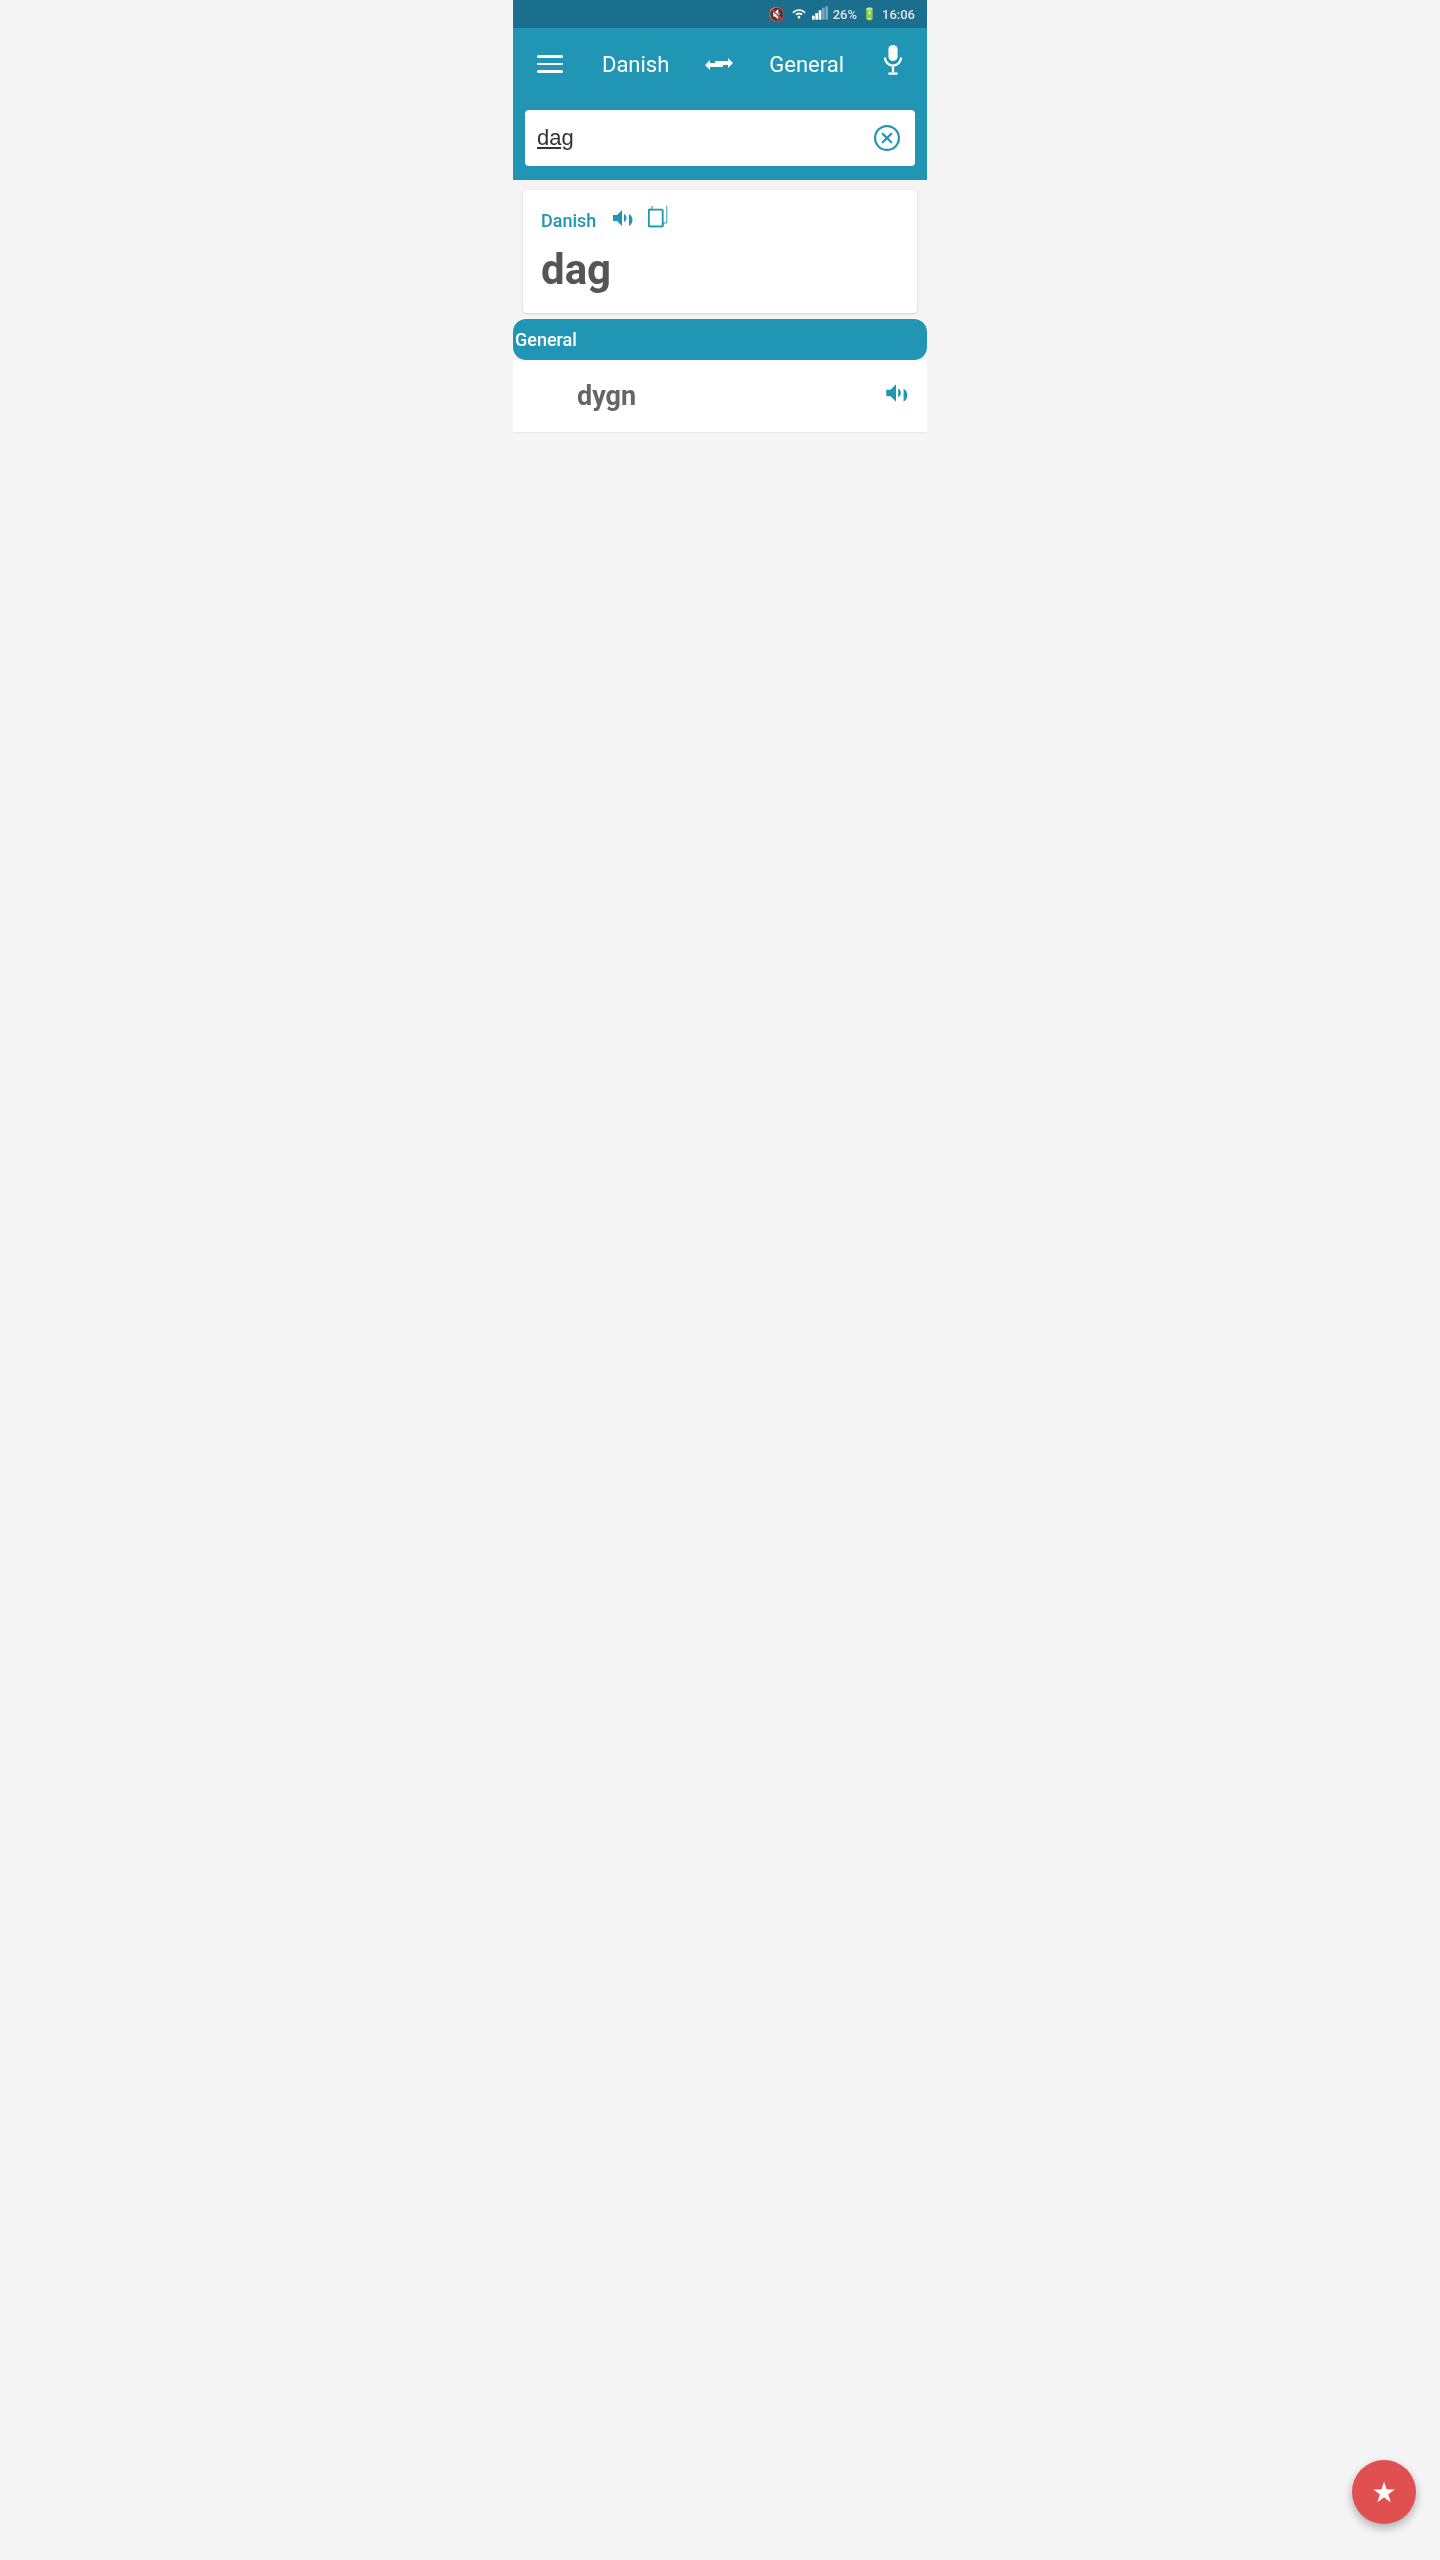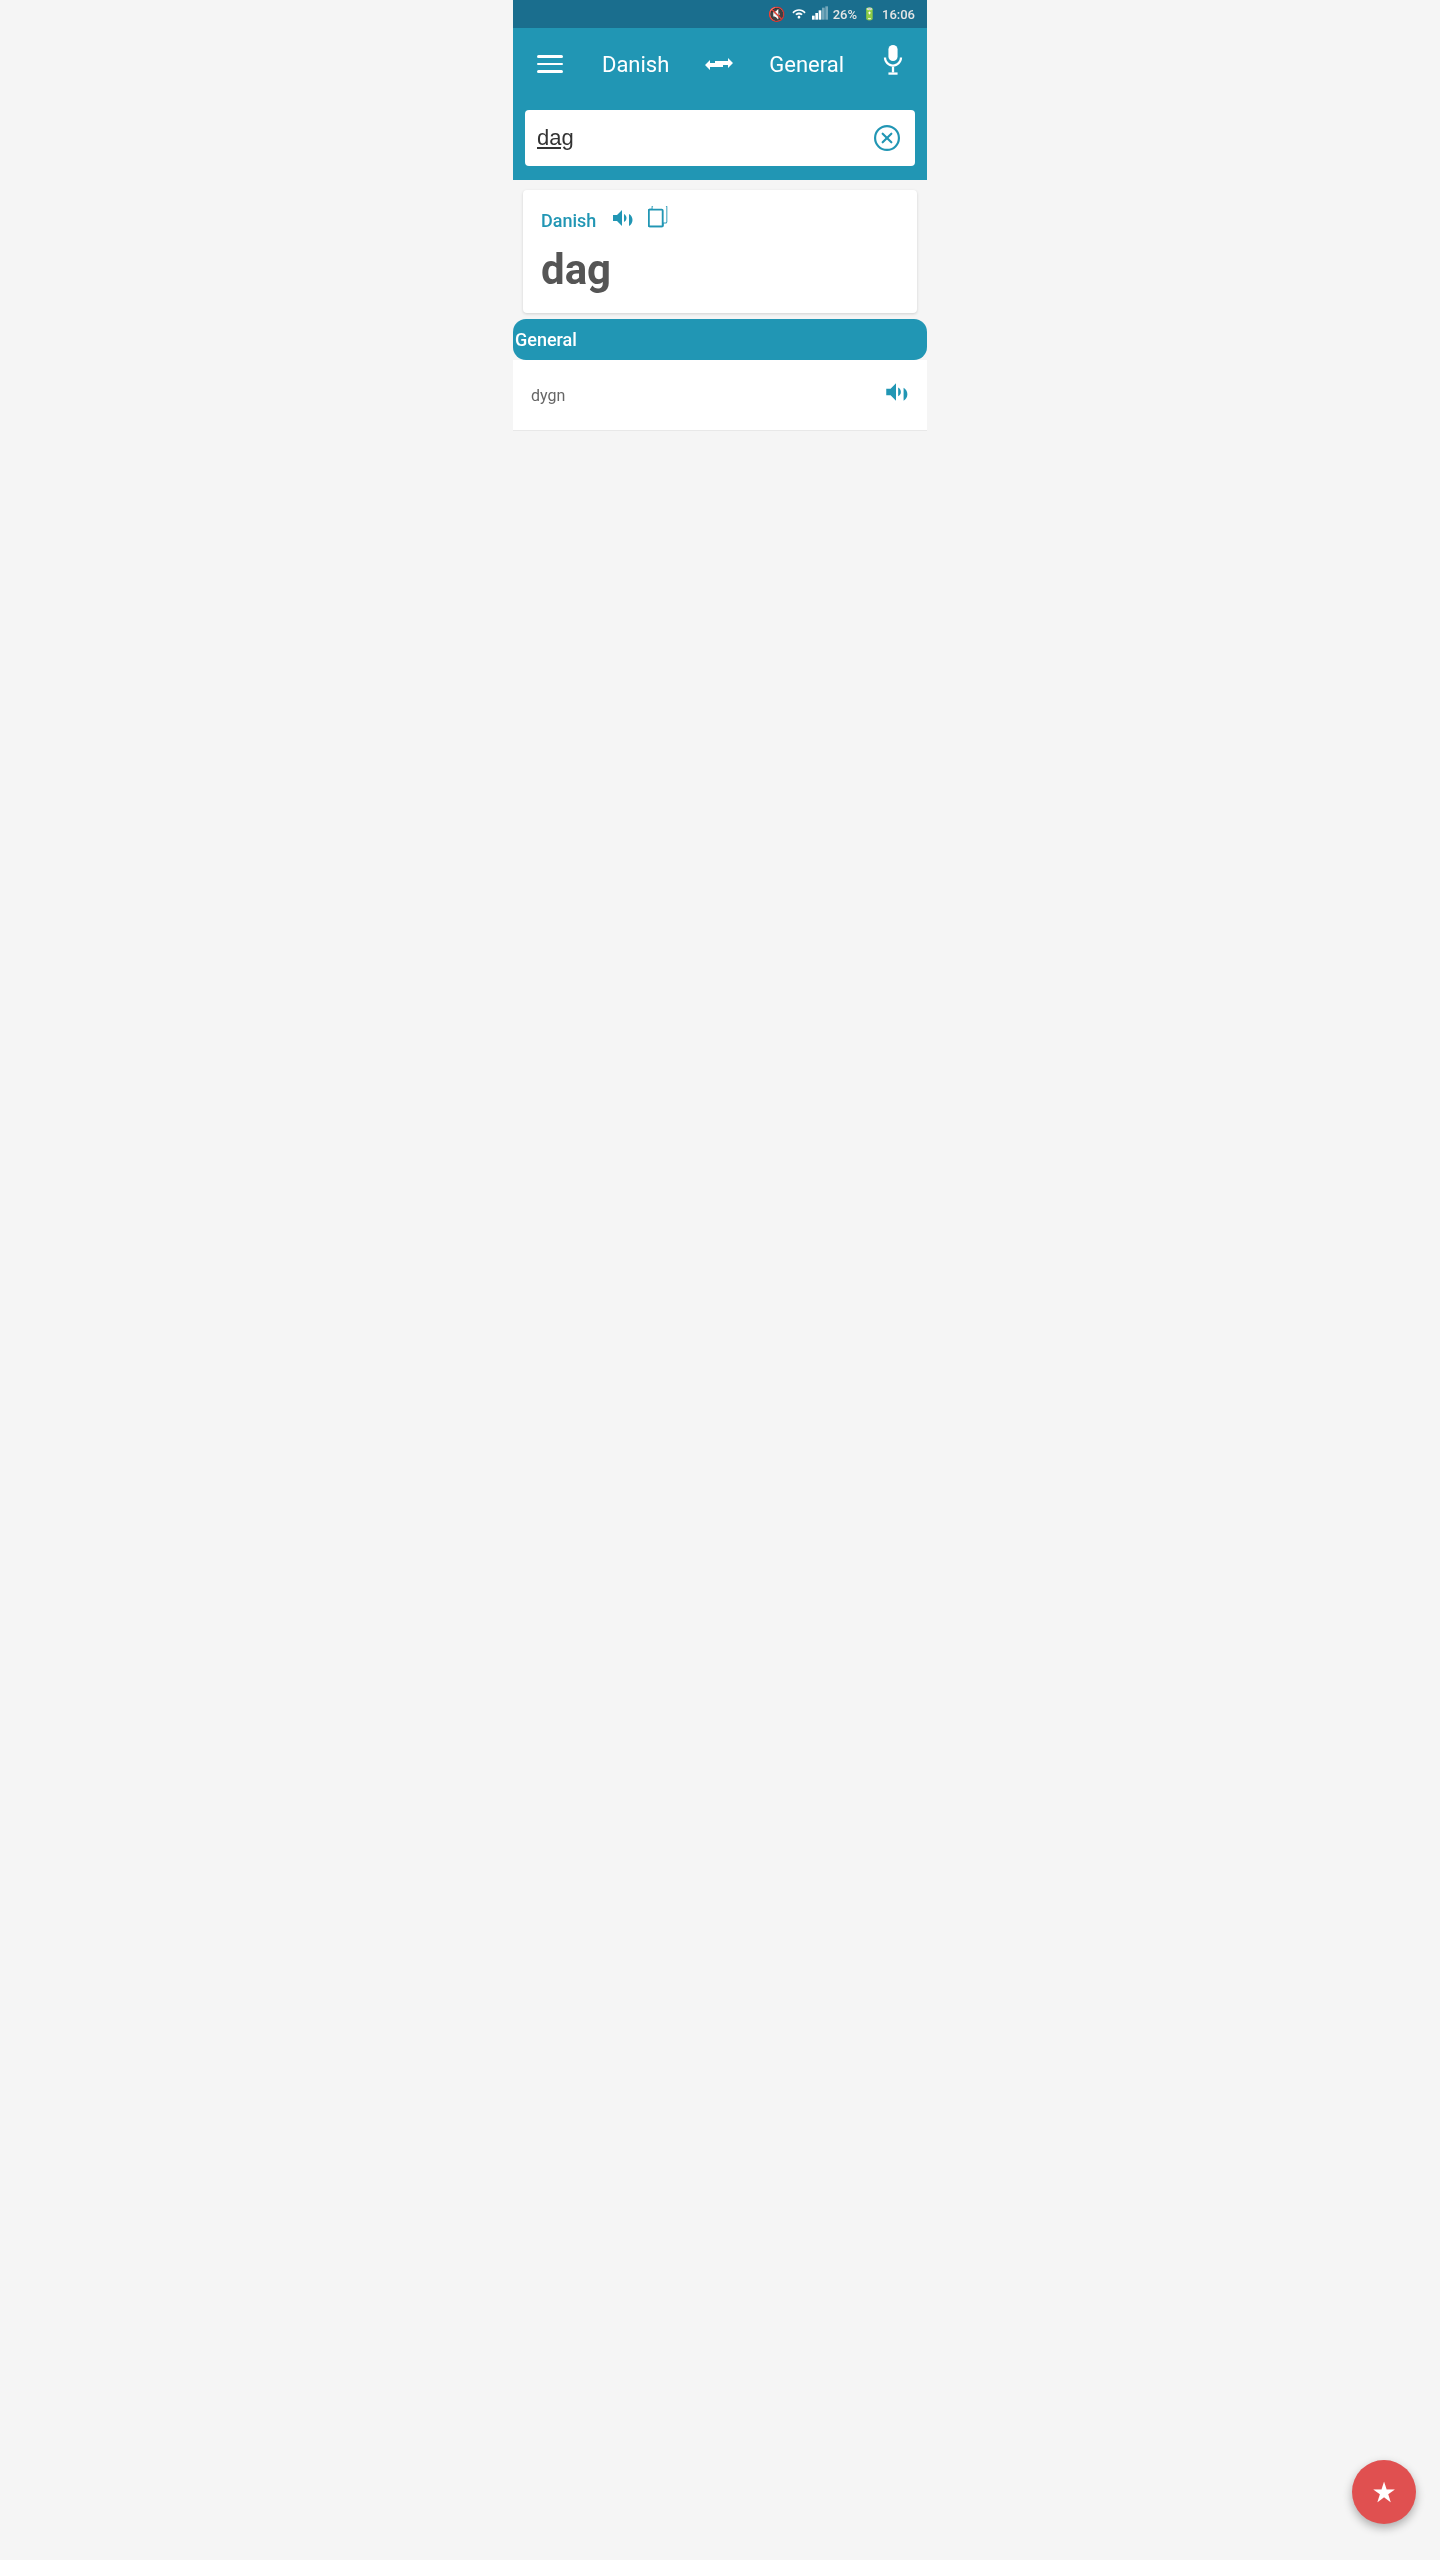--- a/index.html
+++ b/index.html
@@ -181,22 +181,23 @@
     .result-row {
       display: flex;
       align-items: center;
       justify-content: space-between;
       padding: 20px 18px;
       border-bottom: 1px solid #e8e8e8;
     }
 
     .result-word {
       color: #666;
-      font-size: 16px;
-      font-weight: 400;
+      font-size: 27px;
+      font-weight: 700;
+      margin-left: 46px;
     }
 
     .result-audio {
       color: #2196b4;
       font-size: 24px;
       cursor: pointer;
     }
 
     
     .fab {

